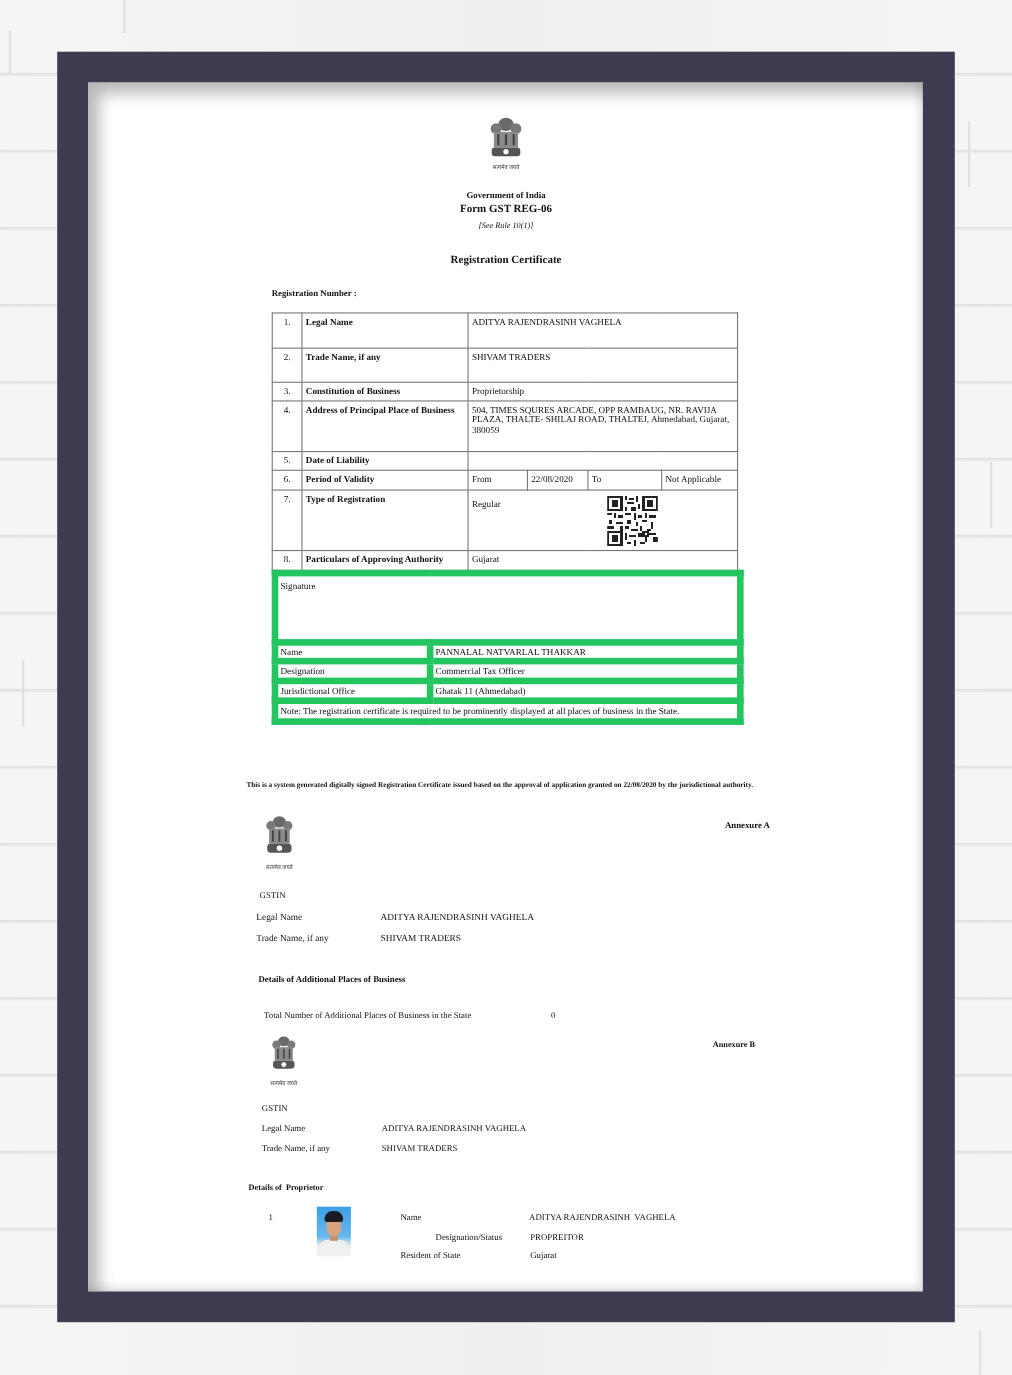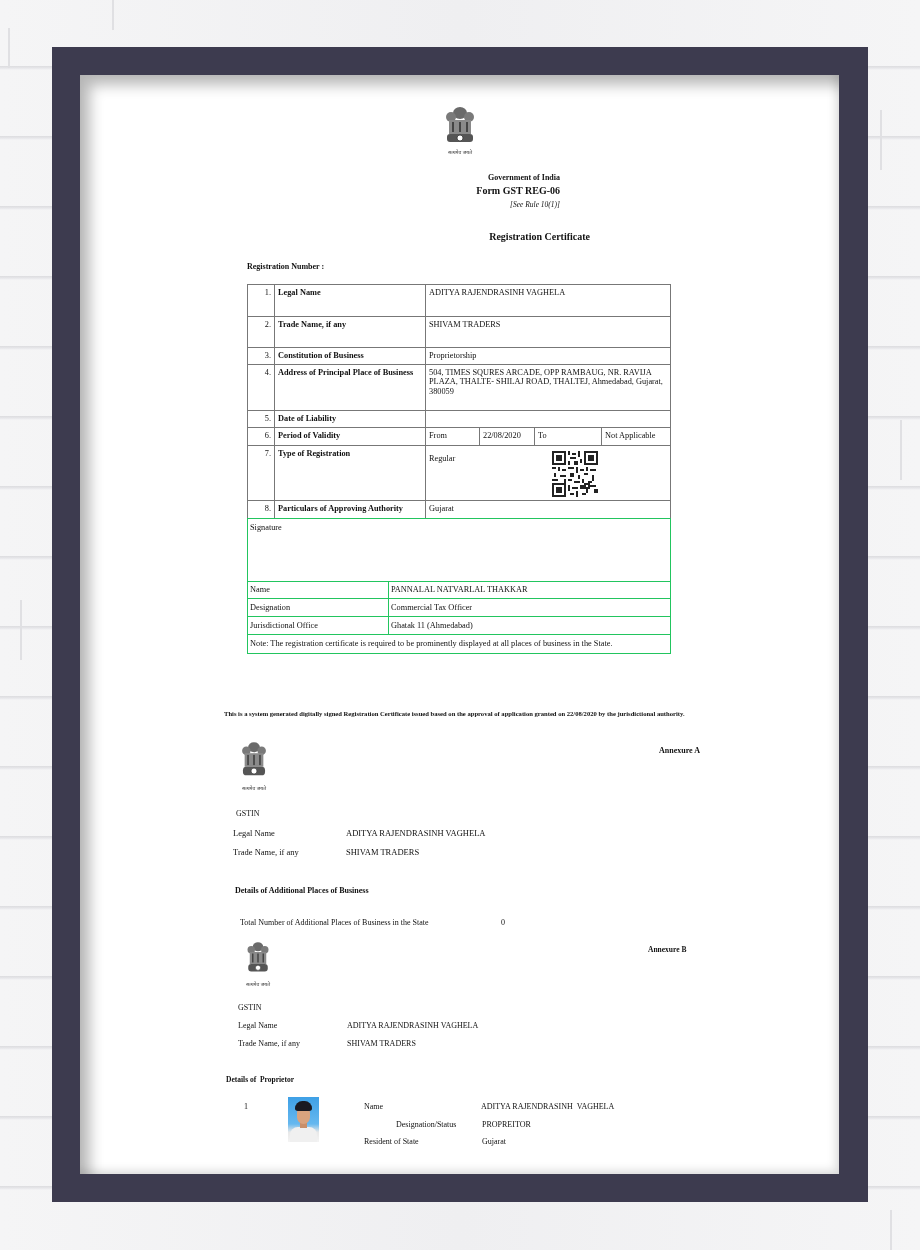--- a/index.html
+++ b/index.html
@@ -15,35 +15,35 @@
   .frame {
     position: absolute; left: 52px; top: 47px; width: 816px; height: 1155px;
     background: #3d3b4f;
   }
   .mat {
     position: absolute; left: 80px; top: 75px; width: 759px; height: 1099px;
     background: #ffffff;
     box-shadow: inset 10px 10px 14px rgba(0,0,0,0.28), inset -4px -4px 8px rgba(0,0,0,0.12);
   }
   .abs { position: absolute; }
-  .center { text-align: right; }
+  .center { text-align: center; }
   .b { font-weight: bold; }
   .emblem { position: absolute; }
   .emblem svg { display: block; }
   .emblem .motto { font-size: 5px; text-align: center; color: #333; margin-top: 1px; }
   table.cert {
     position: absolute; left: 247px; top: 284px; width: 423px;
     border-collapse: collapse; font-size: 8.3px; table-layout: fixed;
   }
   table.cert td { border: 1px solid #777; vertical-align: top; padding: 3px 3px; line-height: 1.12; }
   table.lower {
     position: absolute; left: 247px; top: 518px; width: 423px;
     border-collapse: collapse; font-size: 8.3px; table-layout: fixed;
   }
-  table.lower td { border: 1px solid #22c55e; vertical-align: middle; padding: 1px 2px; line-height: 1.1; }
+  table.lower td { border: 6px solid #22c55e; vertical-align: middle; padding: 1px 2px; line-height: 1.1; }
   .qr { position: absolute; left: 552px; top: 450px; width: 46px; height: 47px; }
   .t9 { font-size: 8.5px; }
   .t8 { font-size: 8px; }
   .photo { position: absolute; left: 288px; top: 1097px; width: 31px; height: 45px;
     background: linear-gradient(180deg, #3ea0e6 0%, #66b8ef 60%, #e8e8e8 78%, #f4f4f4 100%); overflow: hidden; }
   .photo .hair { position: absolute; left: 7px; top: 4px; width: 17px; height: 10px; background: #1a1a22; border-radius: 8px 8px 3px 3px; }
   .photo .face { position: absolute; left: 9px; top: 10px; width: 13px; height: 17px; background: #d9a37e; border-radius: 6px 6px 7px 7px; }
   .photo .neck { position: absolute; left: 12px; top: 25px; width: 7px; height: 6px; background: #c98f6a; }
   .photo .shirt { position: absolute; left: 2px; top: 30px; width: 27px; height: 16px; background: #f0f0f0; border-radius: 8px 8px 0 0; }
 </style>

